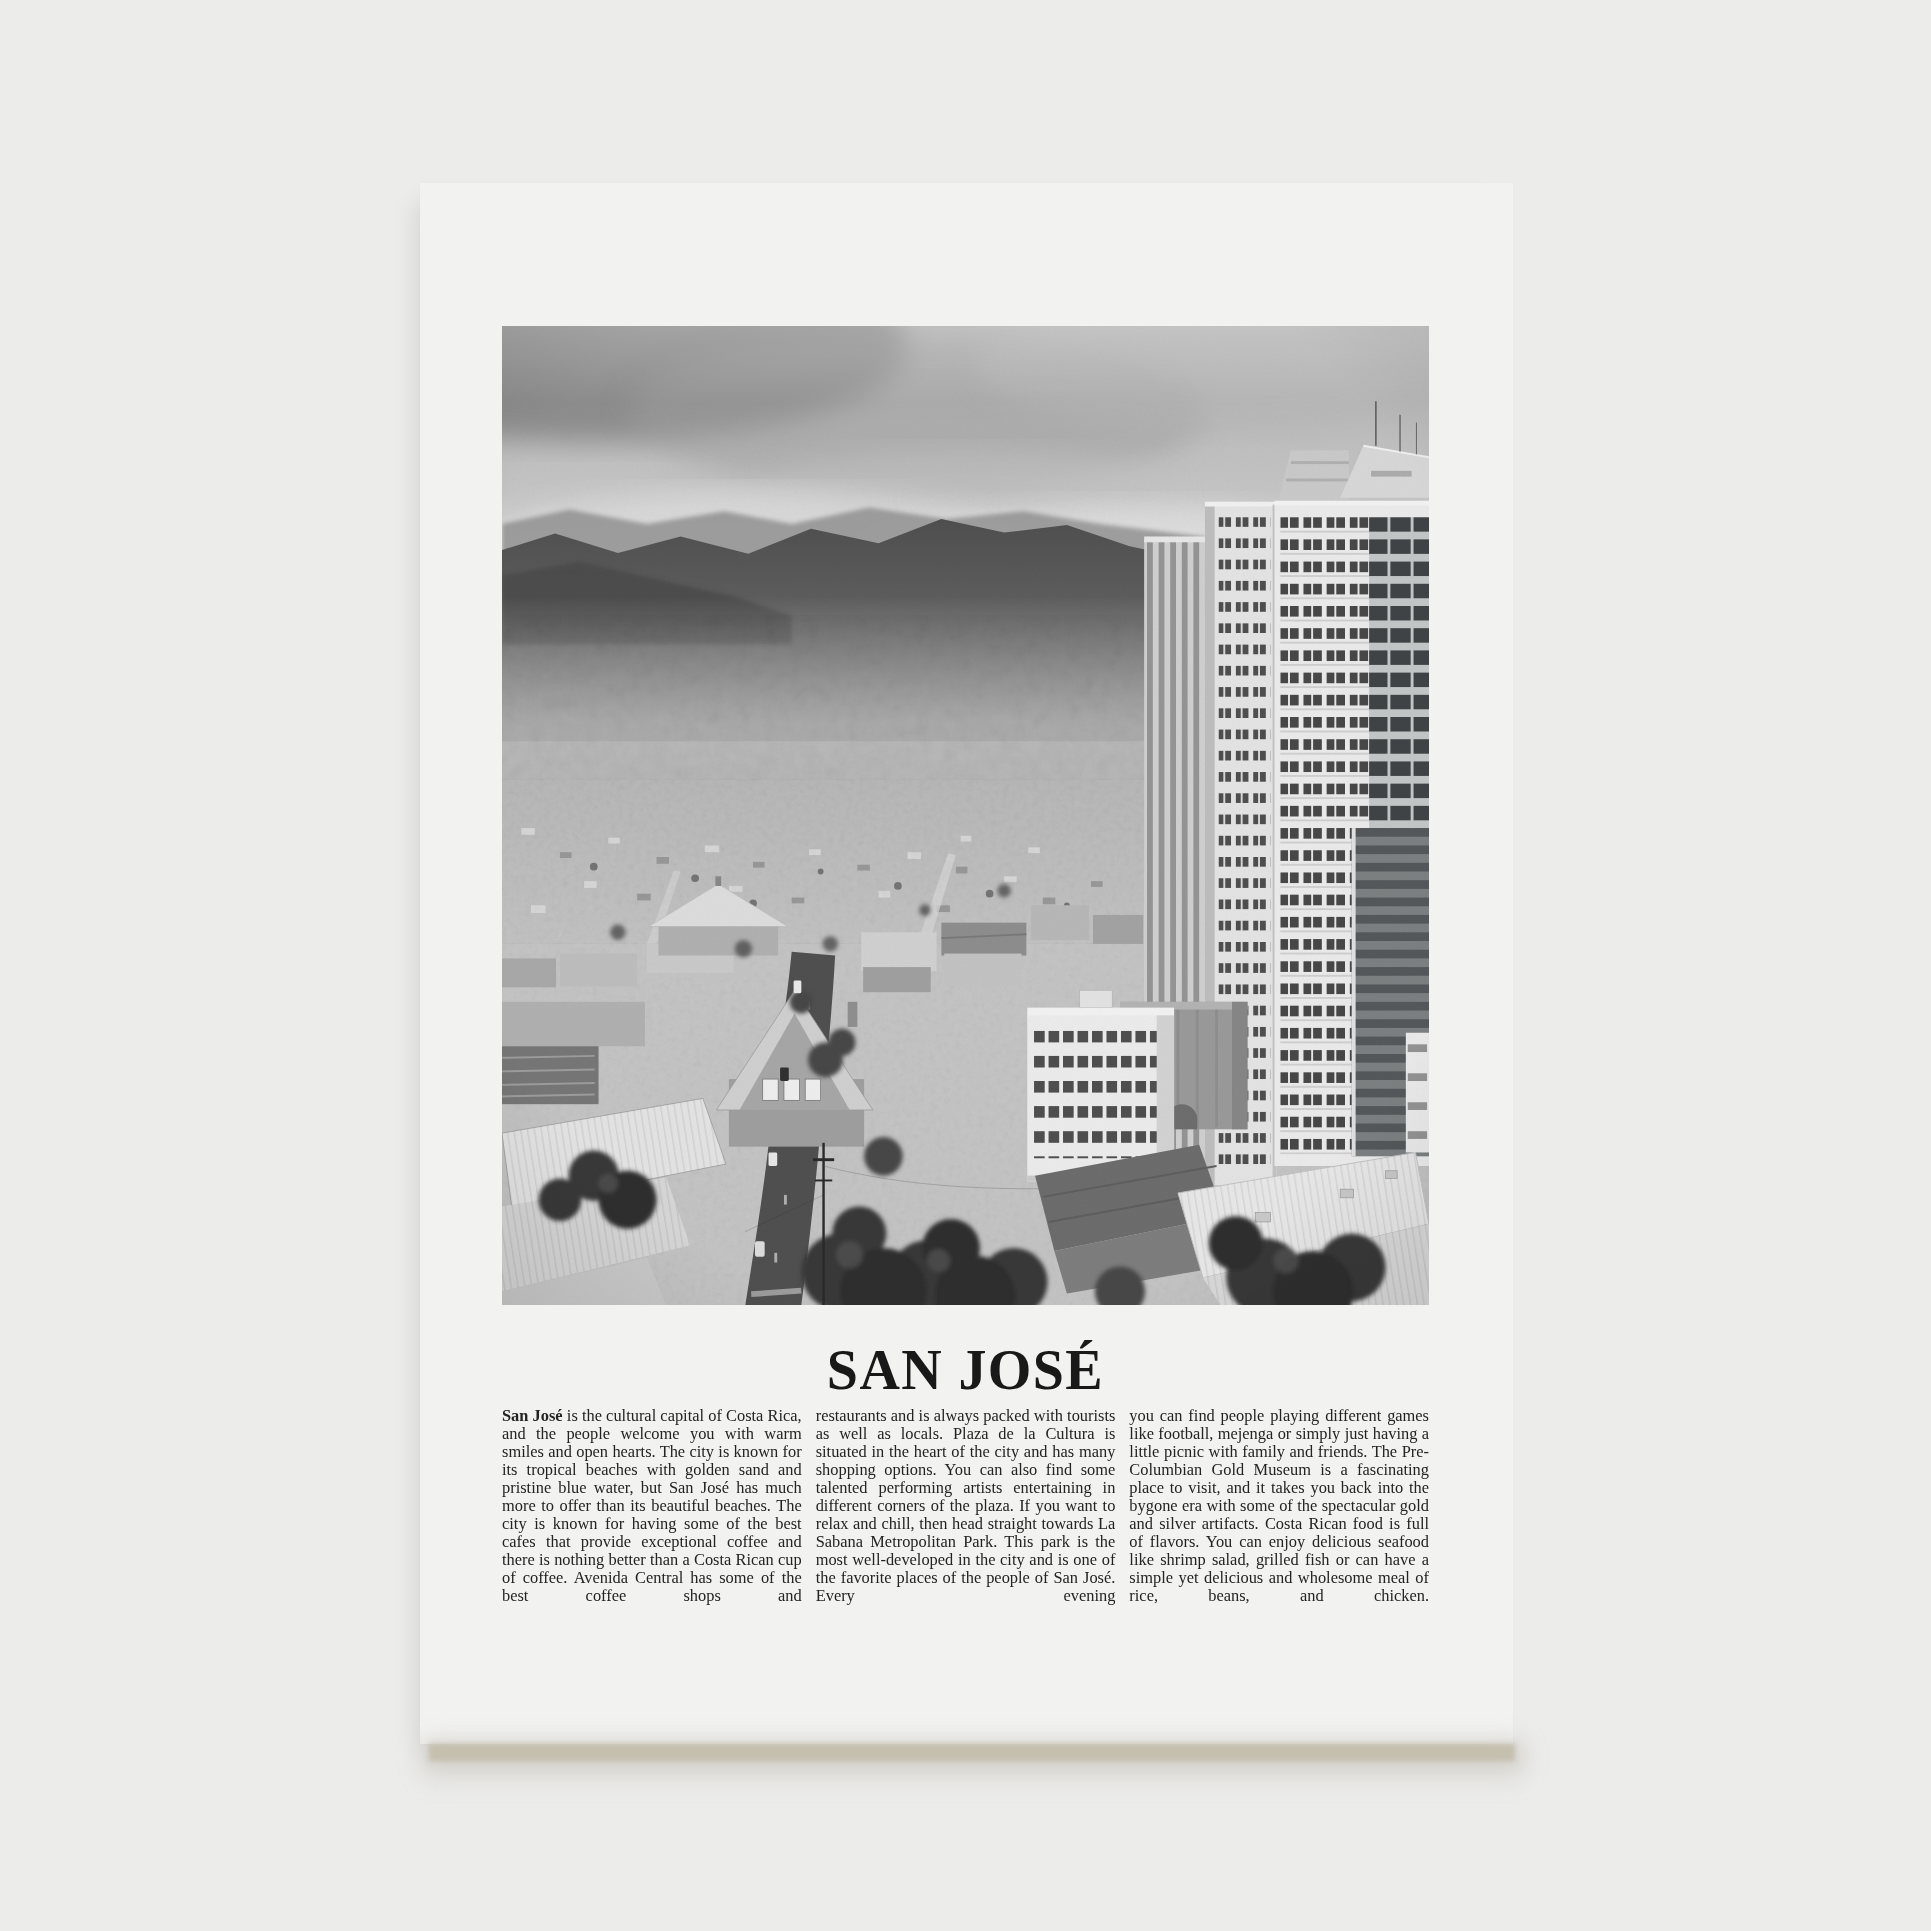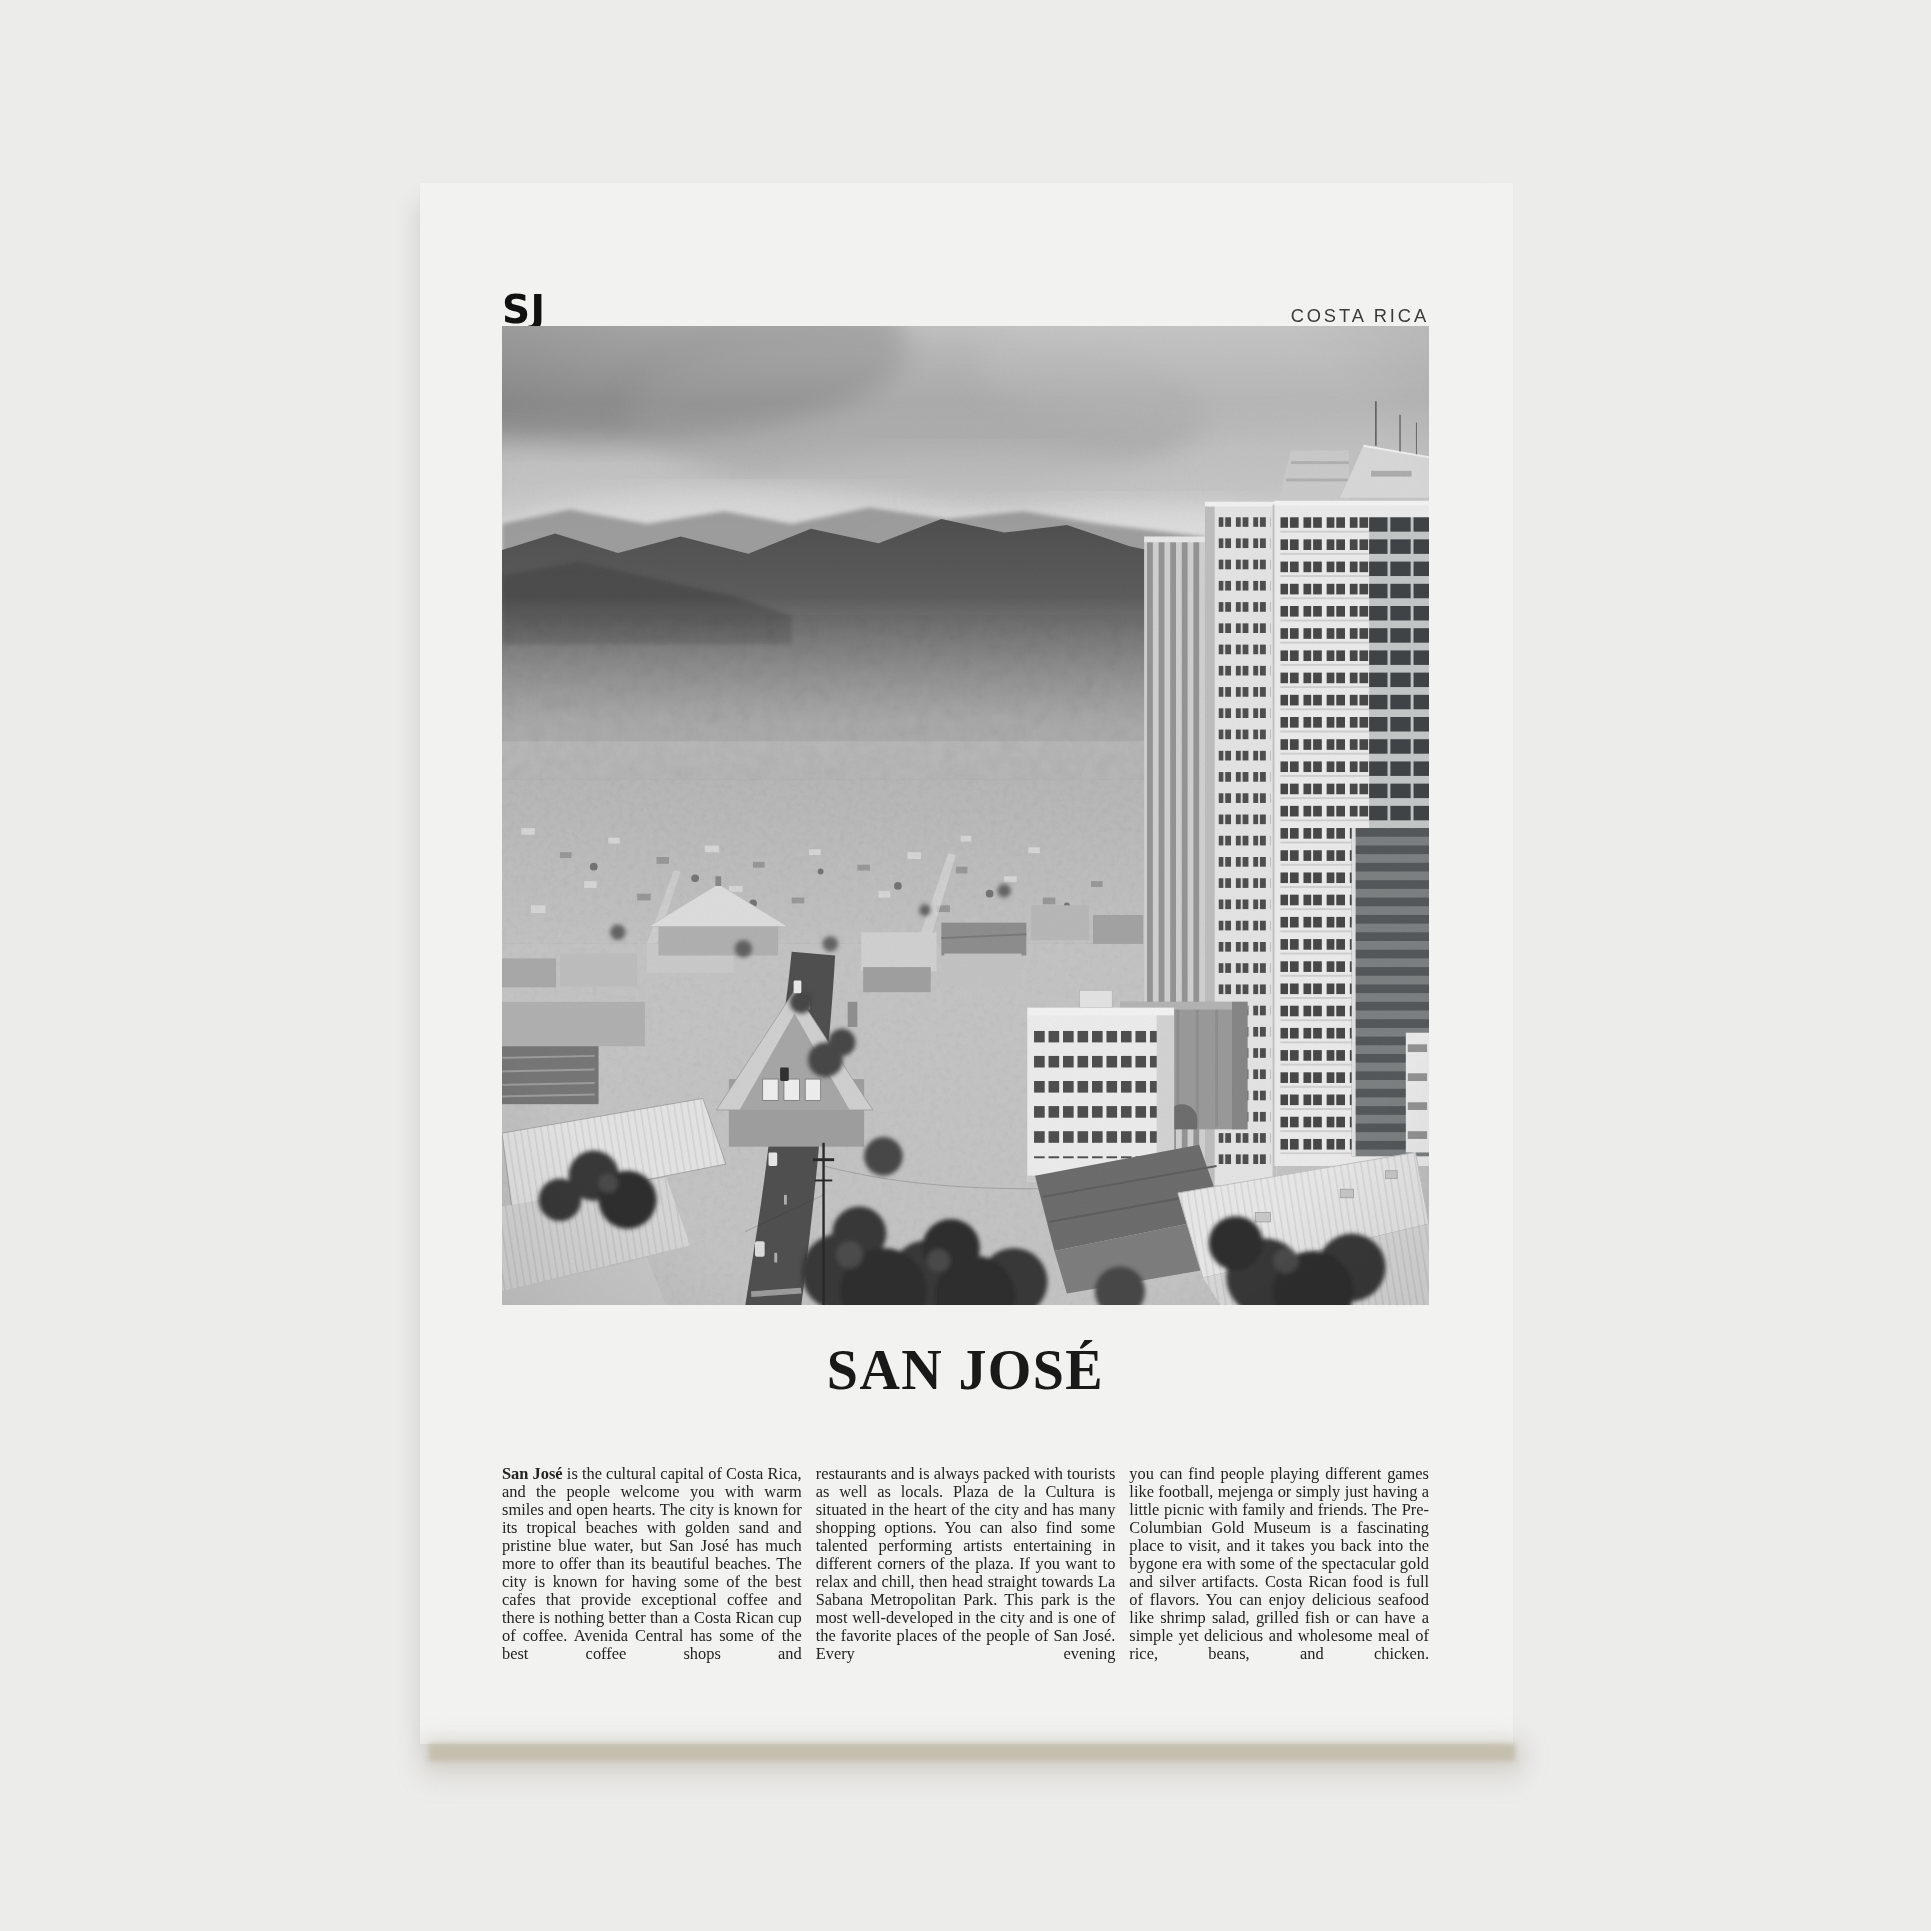--- a/index.html
+++ b/index.html
@@ -42,40 +42,36 @@
     background:#cfcfcf;overflow:hidden;
   }
   .photo svg{display:block;width:927px;height:979px;}
   .title{
     position:absolute;left:82px;top:1159px;width:927px;
     text-align:center;
     font-family:"Liberation Serif", serif;font-weight:bold;
     font-size:56px;line-height:1;letter-spacing:1.4px;color:#191919;
   }
   .columns{
-    position:absolute;left:82px;top:1282px;width:927px;
+    position:absolute;left:82px;top:1224px;width:927px;
     display:flex;gap:14px;
   }
   .col{
     flex:1 1 0;
     font-size:16.4px;line-height:18px;color:#232323;
     text-align:justify;text-align-last:justify;
     hyphens:auto;-webkit-hyphens:auto;
   }
   .lead{font-weight:bold;}
 </style>
 </head>
 <body>
 
 <div class="poster">
 
-  <div class="header">
-    <div class="monogram">SJ</div>
-    <div class="country">COSTA RICA</div>
-  </div>
 
   <div class="photo" role="img" aria-label="Black and white aerial view of San José, Costa Rica: cloudy sky, mountain ridge behind a hazy valley, dense low-rise city with a street running through the middle, and a tall white high-rise tower on the right">
     <svg viewBox="0 0 960 1014" preserveAspectRatio="none">
       <defs>
         <linearGradient id="skyg" x1="0" y1="0" x2="0" y2="1">
           <stop offset="0" stop-color="#b2b2b2"></stop>
             <stop offset="0.4" stop-color="#cacaca"></stop>
           <stop offset="0.8" stop-color="#d8d8d8"></stop>
             <stop offset="1" stop-color="#d3d3d3"></stop>
         </linearGradient>

